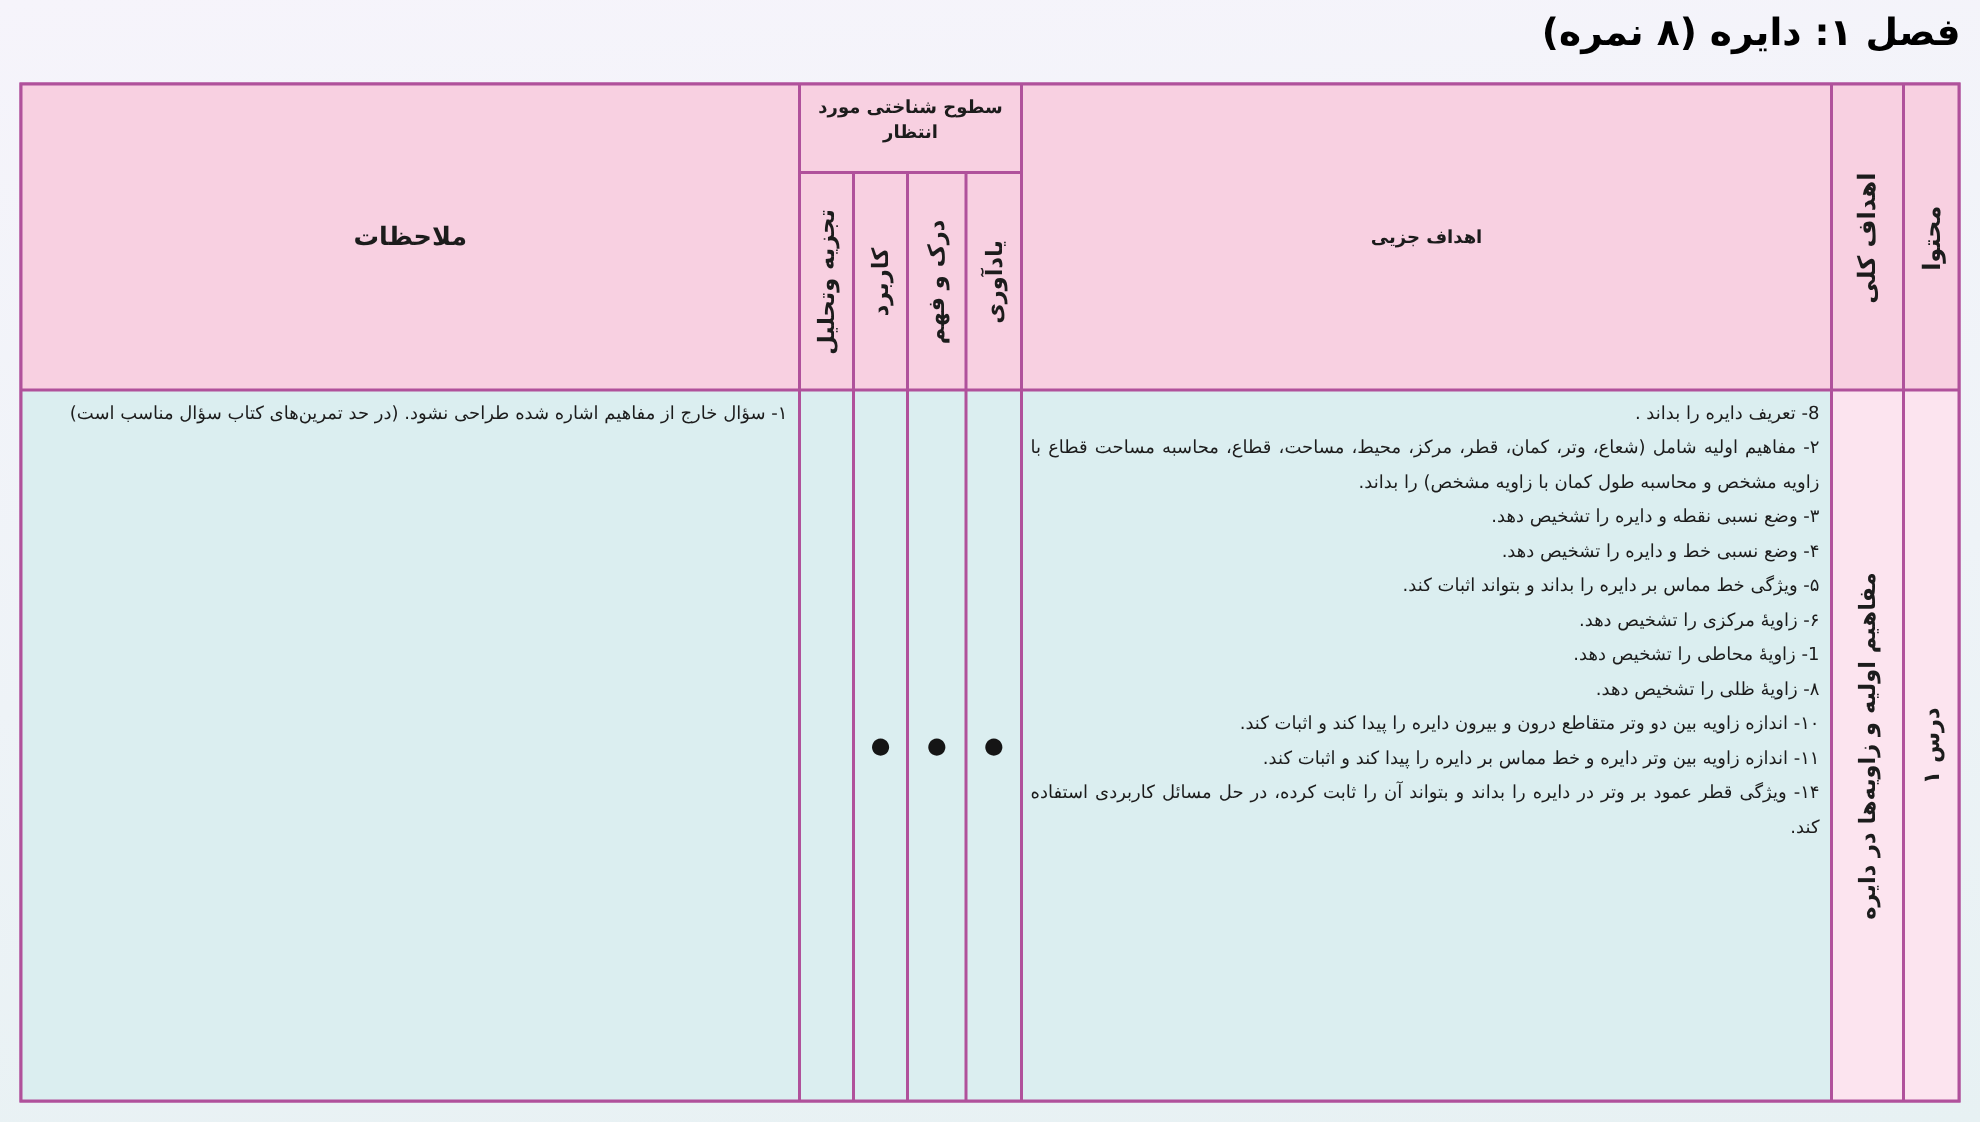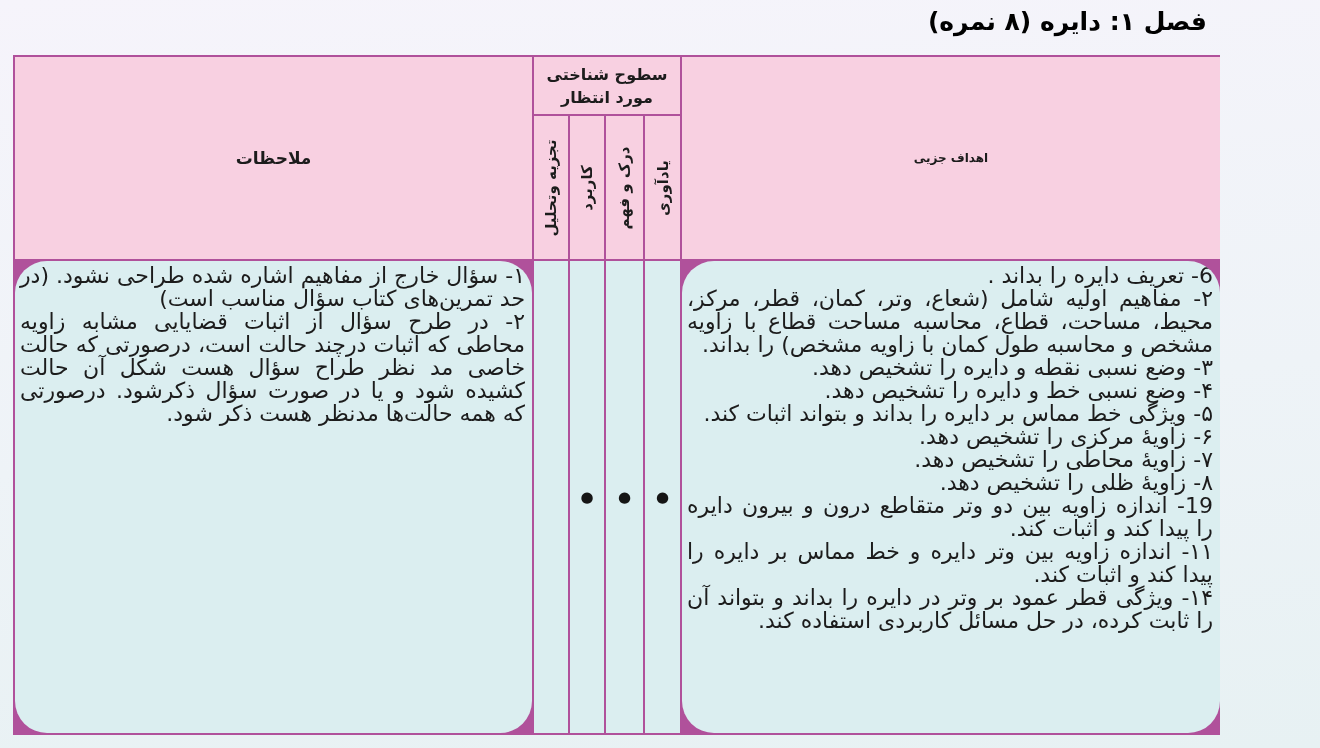--- a/index.html
+++ b/index.html
@@ -12,21 +12,21 @@
     --page-top:#f6f4fb;
     --page-bottom:#e7f1f3;
   }
   *{box-sizing:border-box;margin:0;padding:0;}
   html,body{width:1320px;height:748px;}
   body{
     font-family:"DejaVu Sans",sans-serif;
     color:var(--text);
     background:linear-gradient(175deg,var(--page-top) 0%,#eef3f7 55%,var(--page-bottom) 100%);
   }
-  .page{position:relative;width:1220px;height:748px;overflow:hidden;direction:rtl;}
+  .page{position:relative;width:1320px;height:748px;overflow:hidden;direction:rtl;}
   .doc-title{
     position:absolute;top:7px;right:13px;
     font-size:25px;font-weight:bold;color:#000;
     letter-spacing:0;
   }
   .sheet{position:absolute;top:55px;left:13px;width:1294px;height:680px;}
   .grid{
     width:100%;height:100%;
     display:grid;direction:rtl;
     grid-template-columns:35px 46px 538px 35px 37px 34px 34px 1fr;
@@ -38,39 +38,38 @@
   .cell{overflow:hidden;}
   .hdr{background:var(--header-bg);font-weight:bold;}
   .pinkbody{background:var(--body-pink);font-weight:bold;}
   .cyanbody{background:var(--body-cyan);}
   .center{display:flex;align-items:center;justify-content:center;}
   .vtext{transform:rotate(-90deg);white-space:nowrap;font-size:16px;}
   .vtext.small{font-size:15px;}
   .c-content-h{grid-column:1;grid-row:1/3;}
   .c-general-h{grid-column:2;grid-row:1/3;}
   .c-specific-h{grid-column:3;grid-row:1/3;font-size:12px;}
-  .c-group-h{grid-column:4/8;grid-row:1;font-size:16px;text-align:center;line-height:1.45;padding-top:6px;}
+  .c-group-h{grid-column:4/8;grid-row:1;font-size:12px;text-align:center;line-height:1.45;padding-top:6px;}
   .c-sub4{grid-column:4;grid-row:2;}
   .c-sub5{grid-column:5;grid-row:2;}
   .c-sub6{grid-column:6;grid-row:2;}
   .c-sub7{grid-column:7;grid-row:2;}
   .c-remarks-h{grid-column:8;grid-row:1/3;font-size:17px;text-align:center;}
   .r3c1{grid-column:1;grid-row:3;}
   .r3c2{grid-column:2;grid-row:3;}
   .r3c3{grid-column:3;grid-row:3;}
   .r3c4{grid-column:4;grid-row:3;}
   .r3c5{grid-column:5;grid-row:3;}
   .r3c6{grid-column:6;grid-row:3;}
   .r3c7{grid-column:7;grid-row:3;}
   .r3c8{grid-column:8;grid-row:3;}
   .textcell{
     padding:3px 7px 3px 5px;
-    font-size:22px;line-height:23px;
+    font-size:12px;line-height:23px;
     text-align:justify;
-    border-radius:32px;
   }
   .textcell div{margin:0;}
   .dot{font-size:15px;color:var(--dot);line-height:1;}
 </style>
 </head>
 <body>
 
 <div class="page">
 
   <div class="doc-title">فصل ۱: دایره (۸ نمره)</div>
@@ -113,46 +112,45 @@
 
       <div class="cell pinkbody center r3c1">
         <span class="vtext small">درس ۱</span>
       </div>
 
       <div class="cell pinkbody center r3c2">
         <span class="vtext small">مفاهیم اولیه و زاویه‌ها در دایره</span>
       </div>
 
       <div class="cell cyanbody textcell r3c3">
-        <div>6- تعریف دایره را بداند .</div>
+        <div>8- تعریف دایره را بداند .</div>
         <div>۲- مفاهیم اولیه شامل (شعاع، وتر، کمان، قطر، مرکز، محیط، مساحت، قطاع، محاسبه مساحت قطاع با زاویه مشخص و محاسبه طول کمان با زاویه مشخص) را بداند.</div>
         <div>۳- وضع نسبی نقطه و دایره را تشخیص دهد.</div>
         <div>۴- وضع نسبی خط و دایره را تشخیص دهد.</div>
         <div>۵- ویژگی خط مماس بر دایره را بداند و بتواند اثبات کند.</div>
         <div>۶- زاویهٔ مرکزی را تشخیص دهد.</div>
-        <div>۷- زاویهٔ محاطی را تشخیص دهد.</div>
+        <div>1- زاویهٔ محاطی را تشخیص دهد.</div>
         <div>۸- زاویهٔ ظلی را تشخیص دهد.</div>
-        <div>19- اندازه زاویه بین دو وتر متقاطع درون و بیرون دایره را پیدا کند و اثبات کند.</div>
+        <div>۱۰- اندازه زاویه بین دو وتر متقاطع درون و بیرون دایره را پیدا کند و اثبات کند.</div>
         <div>۱۱- اندازه زاویه بین وتر دایره و خط مماس بر دایره را پیدا کند و اثبات کند.</div>
         <div>۱۴- ویژگی قطر عمود بر وتر در دایره را بداند و بتواند آن را ثابت کرده، در حل مسائل کاربردی استفاده کند.</div>
       </div>
 
       <div class="cell cyanbody center r3c4">
         <span class="dot">●</span>
       </div>
       <div class="cell cyanbody center r3c5">
         <span class="dot">●</span>
       </div>
       <div class="cell cyanbody center r3c6">
         <span class="dot">●</span>
       </div>
       <div class="cell cyanbody center r3c7">
         <span class="dot"></span>
       </div>
 
       <div class="cell cyanbody textcell r3c8">
         <div>۱- سؤال خارج از مفاهیم اشاره شده طراحی نشود. (در حد تمرین‌های کتاب سؤال مناسب است)</div>
-        <div>۲- در طرح سؤال از اثبات قضایایی مشابه زاویه محاطی که اثبات درچند حالت است، درصورتی که حالت خاصی مد نظر طراح سؤال هست شکل آن حالت کشیده شود و یا در صورت سؤال ذکرشود. درصورتی که همه حالت‌ها مدنظر هست ذکر شود.</div>
       </div>
 
     </div>
   </div>
 </div>
 
 </body></html>

